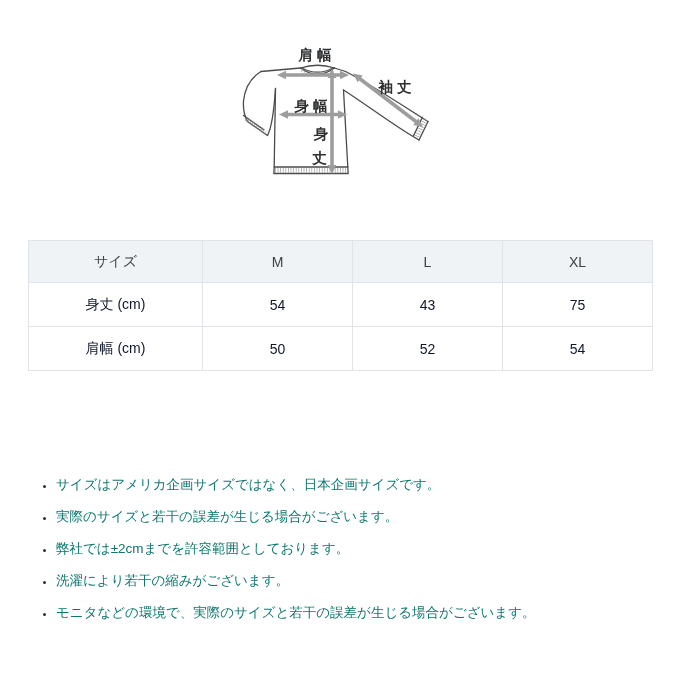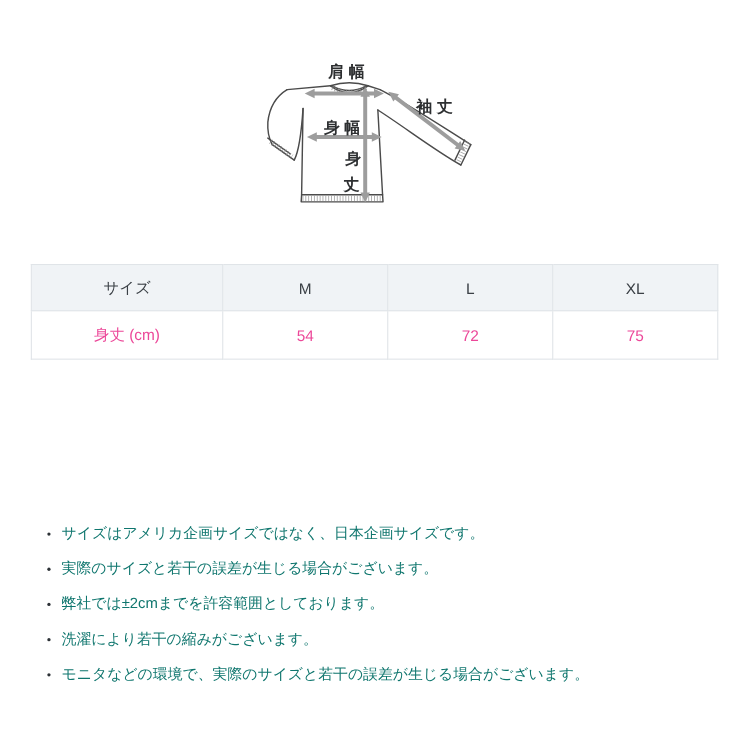--- a/index.html
+++ b/index.html
@@ -4,41 +4,41 @@
 <style>
   html,body { margin:0; padding:0; }
   body {
     width:680px; height:680px; position:relative;
     background:#ffffff;
     font-family:"Liberation Sans","DejaVu Sans",sans-serif;
     color:#33383d;
   }
 
   
-  .diagram-wrap { position:absolute; left:222px; top:43px; width:250px; height:165px;text-decoration:underline; }
+  .diagram-wrap { position:absolute; left:222px; top:33px; width:250px; height:165px;text-decoration:underline; }
   .diag-label {
     font-family:"Liberation Sans","DejaVu Sans",sans-serif;
     font-size:14.5px; font-weight:bold; fill:#2d2f31; letter-spacing:4px;
   }
   .diag-label-v { letter-spacing:0; }
 
   
   table.size-table {
     position:absolute; left:28px; top:240px; width:624px;
     border-collapse:collapse; table-layout:fixed;
   }
   .size-table th, .size-table td {
     border:1px solid #e0e4e8;
     text-align:center; vertical-align:middle;
     font-size:14px; font-weight:400;
   }
   .size-table th {
     background:#f0f3f6; color:#3b4046; height:39px;
   }
-  .size-table td { height:41px; color:#ec4899; background:#ffffff; }
+  .size-table td { height:41px; color:#0f172a; background:#ffffff; }
 
   
   .notes { position:absolute; left:38px; top:476px; width:612px; }
   .notes ul { margin:0; padding-left:18px; list-style:disc; }
   .notes li {
     font-size:13.5px; line-height:18px; color:#0f766e;
     margin-bottom:14px;
   }
   .notes li::marker { color:#2c3136; font-size:11px; }
 </style>
@@ -127,22 +127,28 @@
       <th>サイズ</th>
       <th>M</th>
       <th>L</th>
       <th>XL</th>
     </tr>
   </thead>
   <tbody>
     <tr>
       <td>身丈 (cm)</td>
       <td>54</td>
-      <td>72</td>
+      <td>43</td>
       <td>75</td>
+    </tr>
+    <tr>
+      <td>肩幅 (cm)</td>
+      <td>50</td>
+      <td>52</td>
+      <td>54</td>
     </tr>
   </tbody>
 </table>
 
 <div class="notes">
   <ul>
     <li>サイズはアメリカ企画サイズではなく、日本企画サイズです。</li>
     <li>実際のサイズと若干の誤差が生じる場合がございます。</li>
     <li>弊社では±2cmまでを許容範囲としております。</li>
     <li>洗濯により若干の縮みがございます。</li>

